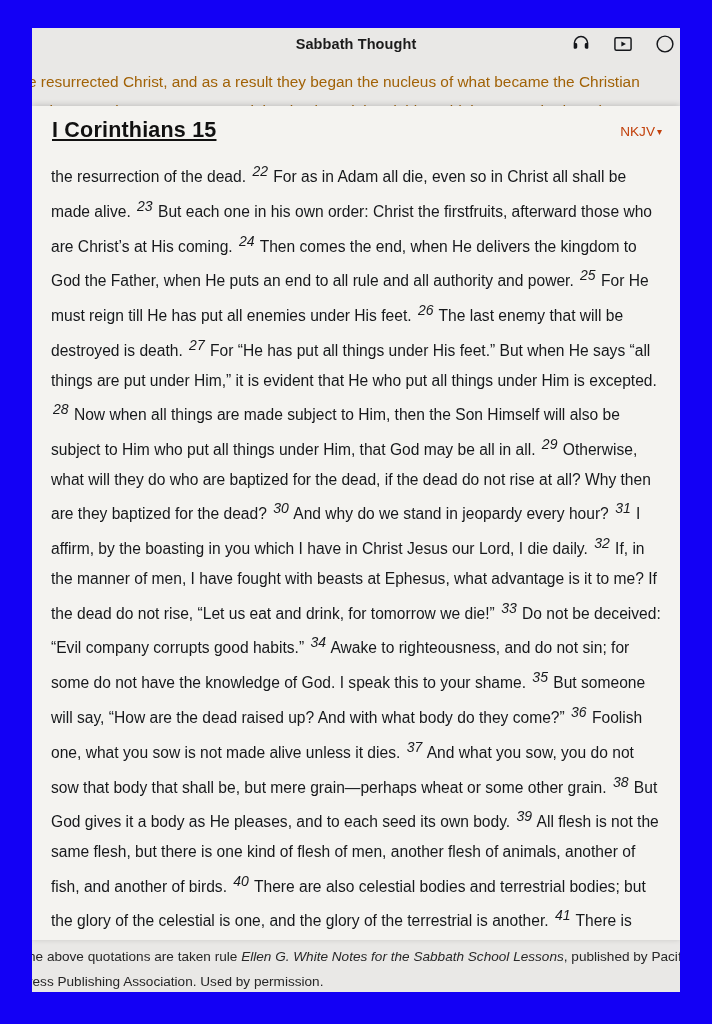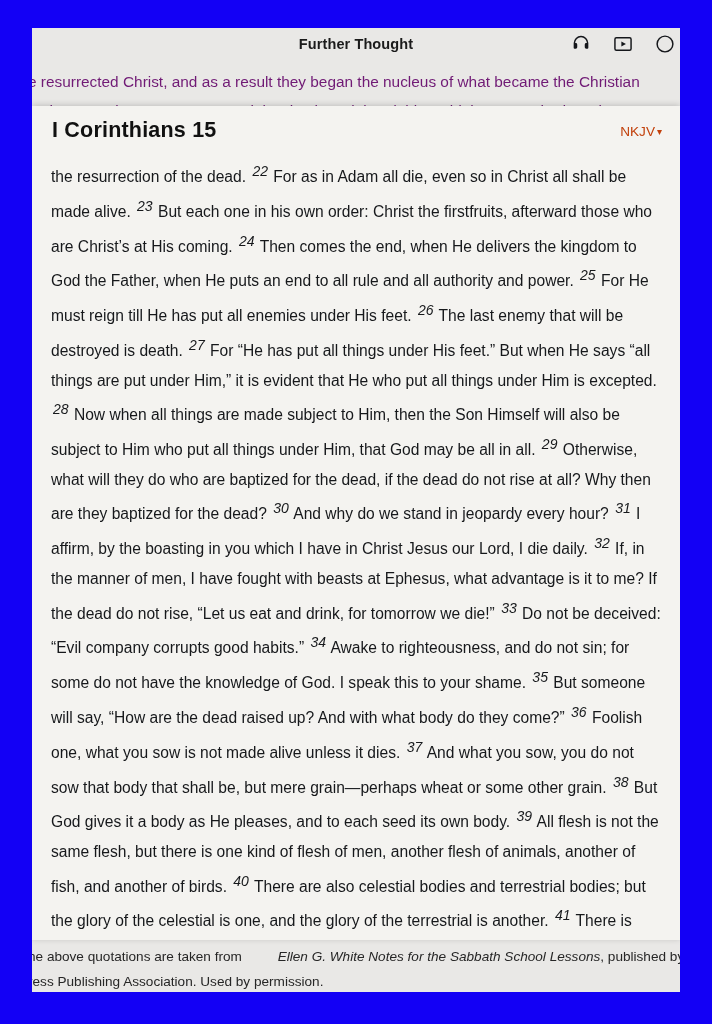--- a/index.html
+++ b/index.html
@@ -62,37 +62,37 @@
   .article {
     position: relative;
     padding: 0 0 0 0;
     background: #e9e8e6;
     height: 933px;
   }
   .article p {
     margin: 0;
     font-size: 15.4px;
     line-height: 29px;
-    color: #701a75;
+    color: #a16207;
     white-space: nowrap;
   }
   .article .line1 { position: absolute; left: -4px; top: 8px; }
   .article .line2 { position: absolute; left: -4px; top: 37px; }
 
   .footnote {
     position: absolute;
     left: -4px;
     top: 885px;
     width: 700px;
     font-size: 13.6px;
     line-height: 25px;
     color: #262626;
     white-space: nowrap;
   }
-  .footnote em { font-style: italic; margin-left: 32px; }
+  .footnote em { font-style: italic; }
   .footnote .fn-line2 { display: block; }
 
   
   .verse-popup {
     position: absolute;
     left: 0px;
     top: 78px;
     width: 648px;
     height: 834px;
     background: #f4f3f0;
@@ -103,20 +103,21 @@
     position: relative;
     height: 48px;
     padding: 12px 20px 0 20px;
     box-sizing: border-box;
   }
   .verse-title {
     font-size: 21.5px;
     font-weight: bold;
     color: #111;
     letter-spacing: 0.2px;
+    text-decoration: underline;
   }
   .verse-version {
     position: absolute;
     right: 18px;
     top: 18px;
     font-size: 13.6px;
     color: #c2410c;
   }
   .verse-version .caret {
     font-size: 10px;
@@ -137,21 +138,21 @@
     font-style: italic;
     padding: 0 1px 0 2px;
   }
 </style>
 </head>
 <body>
 
 <div class="app-frame">
 
   <div class="topbar">
-    <div class="topbar-title">Further Thought</div>
+    <div class="topbar-title">Sabbath Thought</div>
     <div class="topbar-icons">
       <span class="tb-icon">
         <svg viewBox="0 0 24 24" width="22" height="22" fill="currentColor">
           <path d="M12 3a8 8 0 0 0-8 8v5.2a1 1 0 0 0 1 1h1.3a1.6 1.6 0 0 0 1.6-1.6v-3.1A1.6 1.6 0 0 0 6.3 11H5.6A6.5 6.5 0 0 1 12 4.6 6.5 6.5 0 0 1 18.4 11h-.7a1.6 1.6 0 0 0-1.6 1.5v3.1a1.6 1.6 0 0 0 1.6 1.6H19a1 1 0 0 0 1-1V11a8 8 0 0 0-8-8z"></path>
         </svg>
       </span>
       <span class="tb-icon">
         <svg viewBox="0 0 24 24" width="22" height="22" fill="none" stroke="currentColor" stroke-width="1.6">
           <rect x="3.2" y="5.2" width="17.6" height="13.6" rx="1.6"></rect>
           <path d="M10.2 9.3l5 2.7-5 2.7z" fill="currentColor" stroke="none"></path>
@@ -163,21 +164,21 @@
         </svg>
       </span>
     </div>
   </div>
 
   <div class="article">
     <p class="line1">e resurrected Christ, and as a result they began the nucleus of what became the Christian</p>
     <p class="line2">urch. Some, in an attempt to explain why they claimed this, said that Jesus had a twin</p>
 
     <div class="footnote">
-      <span>he above quotations are taken from </span><em>Ellen G. White Notes for the Sabbath School Lessons</em><span>, published by Pacific</span>
+      <span>he above quotations are taken rule </span><em>Ellen G. White Notes for the Sabbath School Lessons</em><span>, published by Pacific</span>
       <span class="fn-line2">ress Publishing Association. Used by permission.</span>
     </div>
   </div>
 
   <div class="verse-popup">
     <div class="verse-header">
       <span class="verse-title">I Corinthians 15</span>
       <span class="verse-version">
         <span>NKJV</span><span class="caret">▾</span>
       </span>

